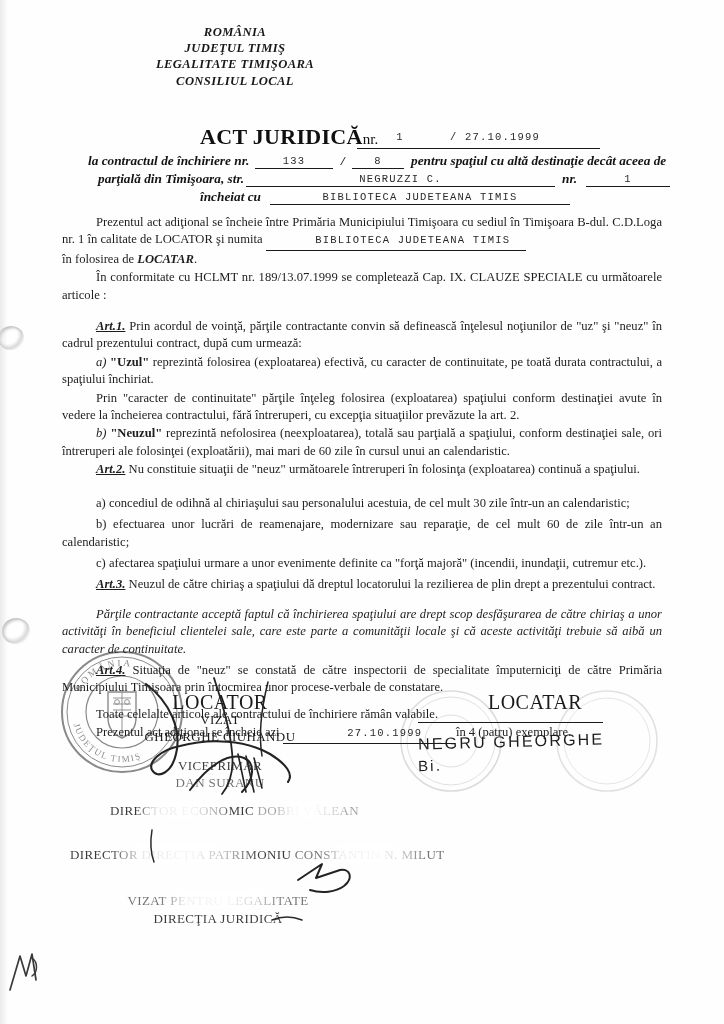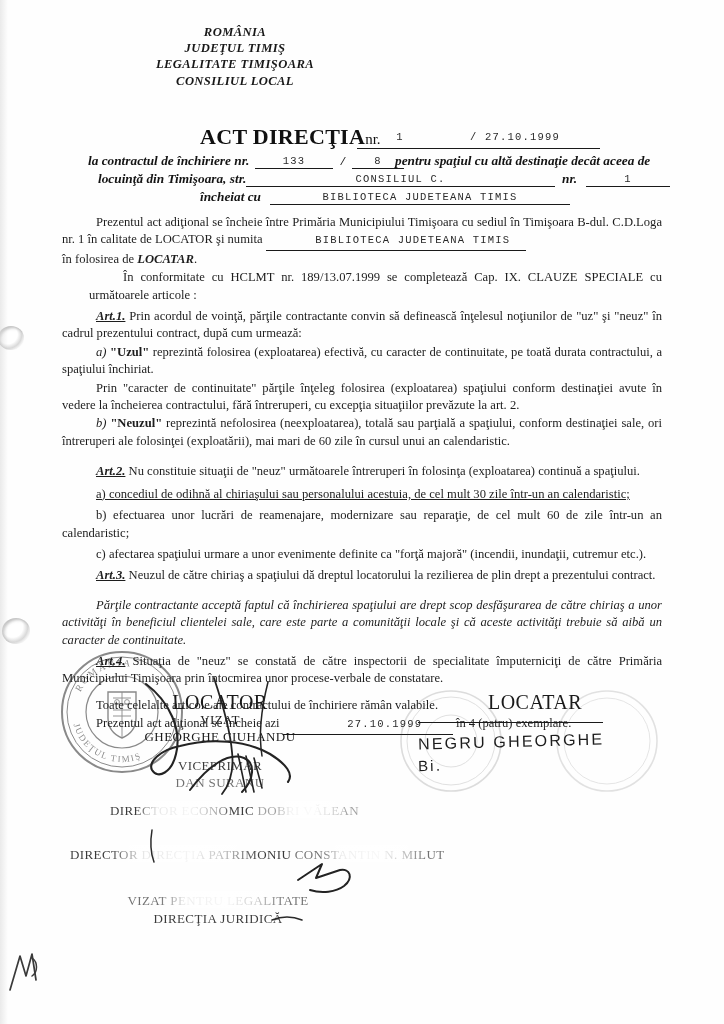--- a/index.html
+++ b/index.html
@@ -199,45 +199,45 @@
               background:linear-gradient(90deg, rgba(218,218,218,0.55), rgba(255,255,255,0));"></div>
 
   <div class="org-header">
     <div>ROMÂNIA</div>
     <div>JUDEŢUL TIMIŞ</div>
     <div>LEGALITATE TIMIŞOARA</div>
     <div>CONSILIUL LOCAL</div>
   </div>
 
   <div class="doc-title">
-    <span>ACT DIRECŢIA</span><span class="nr">nr.</span>
+    <span>ACT JURIDICĂ</span><span class="nr">nr.</span>
   </div>
   <div class="fill-line" style="left:357px; top:148px; width:243px;"></div>
   <div class="fill-val tw" style="left:380px; top:131px; width:40px;">1</div>
-  <div class="fill-val tw" style="left:430px; top:131px; width:130px; text-align:right;">/ 27.10.1999</div>
+  <div class="fill-val tw" style="left:430px; top:131px; width:130px; text-align:center;">/ 27.10.1999</div>
 
   <div class="form-row" style="left:88px; top:153px;">
     <span>la contractul de închiriere nr.</span>
   </div>
   <div class="fill-line" style="left:255px; top:168px; width:78px;"></div>
   <div class="fill-val tw" style="left:255px; top:155px; width:78px;">133</div>
   <div class="form-row" style="left:341px; top:153px;">
     <span>/</span>
   </div>
   <div class="fill-line" style="left:352px; top:168px; width:52px;"></div>
   <div class="fill-val tw" style="left:352px; top:155px; width:52px;">8</div>
-  <div class="form-row" style="left:395px; top:153px;">
+  <div class="form-row" style="left:411px; top:153px;">
     <span>pentru spaţiul cu altă destinaţie decât aceea de</span>
   </div>
 
   <div class="form-row" style="left:98px; top:171px;">
-    <span>locuinţă din Timişoara, str.</span>
+    <span>parţială din Timişoara, str.</span>
   </div>
   <div class="fill-line" style="left:246px; top:186px; width:309px;"></div>
-  <div class="fill-val tw" style="left:246px; top:173px; width:309px;">CONSILIUL C.</div>
+  <div class="fill-val tw" style="left:246px; top:173px; width:309px;">NEGRUZZI C.</div>
   <div class="form-row" style="left:562px; top:171px;">
     <span>nr.</span>
   </div>
   <div class="fill-line" style="left:586px; top:186px; width:84px;"></div>
   <div class="fill-val tw" style="left:586px; top:173px; width:84px;">1</div>
 
   <div class="form-row" style="left:188px; top:189px;margin-left:12px;">
     <span>încheiat cu</span>
   </div>
   <div class="fill-line" style="left:270px; top:204px; width:300px;"></div>
@@ -245,51 +245,51 @@
 
   <div class="body-text" style="top:214px;">
 
     <p>
       <span>Prezentul act adiţional se încheie între Primăria Municipiului Timişoara cu sediul în Timişoara B-dul. C.D.Loga nr. 1 în calitate de LOCATOR şi numita</span>
       <span class="inline-fill tw" style="width:260px;">BIBLIOTECA JUDETEANA TIMIS</span><br>
       <span>în folosirea de</span>
       <span class="bi">LOCATAR</span>.
     </p>
 
-    <p style="margin-top:1px;margin-left:27px;">
+    <p style="margin-top:1px;">
       <span>În conformitate cu HCLMT nr. 189/13.07.1999 se completează Cap. IX. CLAUZE SPECIALE cu următoarele articole :</span>
     </p>
 
-    <p style="margin-top:4px;">
+    <p style="margin-top:14px;">
       <span class="art">Art.1.</span>
       <span>Prin acordul de voinţă, părţile contractante convin să definească înţelesul noţiunilor de "uz" şi "neuz" în cadrul prezentului contract, după cum urmează:</span>
     </p>
 
     <p style="margin-top:1px;">
       <span class="itl">a)</span>
       <span class="bld">"Uzul"</span>
       <span>reprezintă folosirea (exploatarea) efectivă, cu caracter de continuitate, pe toată durata contractului, a spaţiului închiriat.</span>
     </p>
 
     <p style="margin-top:1px;">
       <span>Prin "caracter de continuitate" părţile înţeleg folosirea (exploatarea) spaţiului conform destinaţiei avute în vedere la încheierea contractului, fără întreruperi, cu excepţia situaţiilor prevăzute la art. 2.</span>
     </p>
 
     <p style="margin-top:1px;">
       <span class="itl">b)</span>
       <span class="bld">"Neuzul"</span>
       <span>reprezintă nefolosirea (neexploatarea), totală sau parţială a spaţiului, conform destinaţiei sale, ori întreruperi ale folosinţei (exploatării), mai mari de 60 zile în cursul unui an calendaristic.</span>
     </p>
 
-    <p style="margin-top:13px;font-family:Liberation Serif, serif;">
+    <p style="margin-top:1px;font-family:Liberation Serif, serif;">
       <span class="art">Art.2.</span>
       <span>Nu constituie situaţii de "neuz" următoarele întreruperi în folosinţa (exploatarea) continuă a spaţiului.</span>
     </p>
 
-    <p style="margin-top:5px;text-decoration:underline;">
+    <p style="margin-top:16px;">
       <span>a) concediul de odihnă al chiriaşului sau personalului acestuia, de cel mult 30 zile într-un an calendaristic;</span>
     </p>
 
     <p style="margin-top:4px;">
       <span>b) efectuarea unor lucrări de reamenajare, modernizare sau reparaţie, de cel mult 60 de zile într-un an calendaristic;</span>
     </p>
 
     <p style="margin-top:4px;">
       <span>c) afectarea spaţiului urmare a unor evenimente definite ca "forţă majoră" (incendii, inundaţii, cutremur etc.).</span>
     </p>

